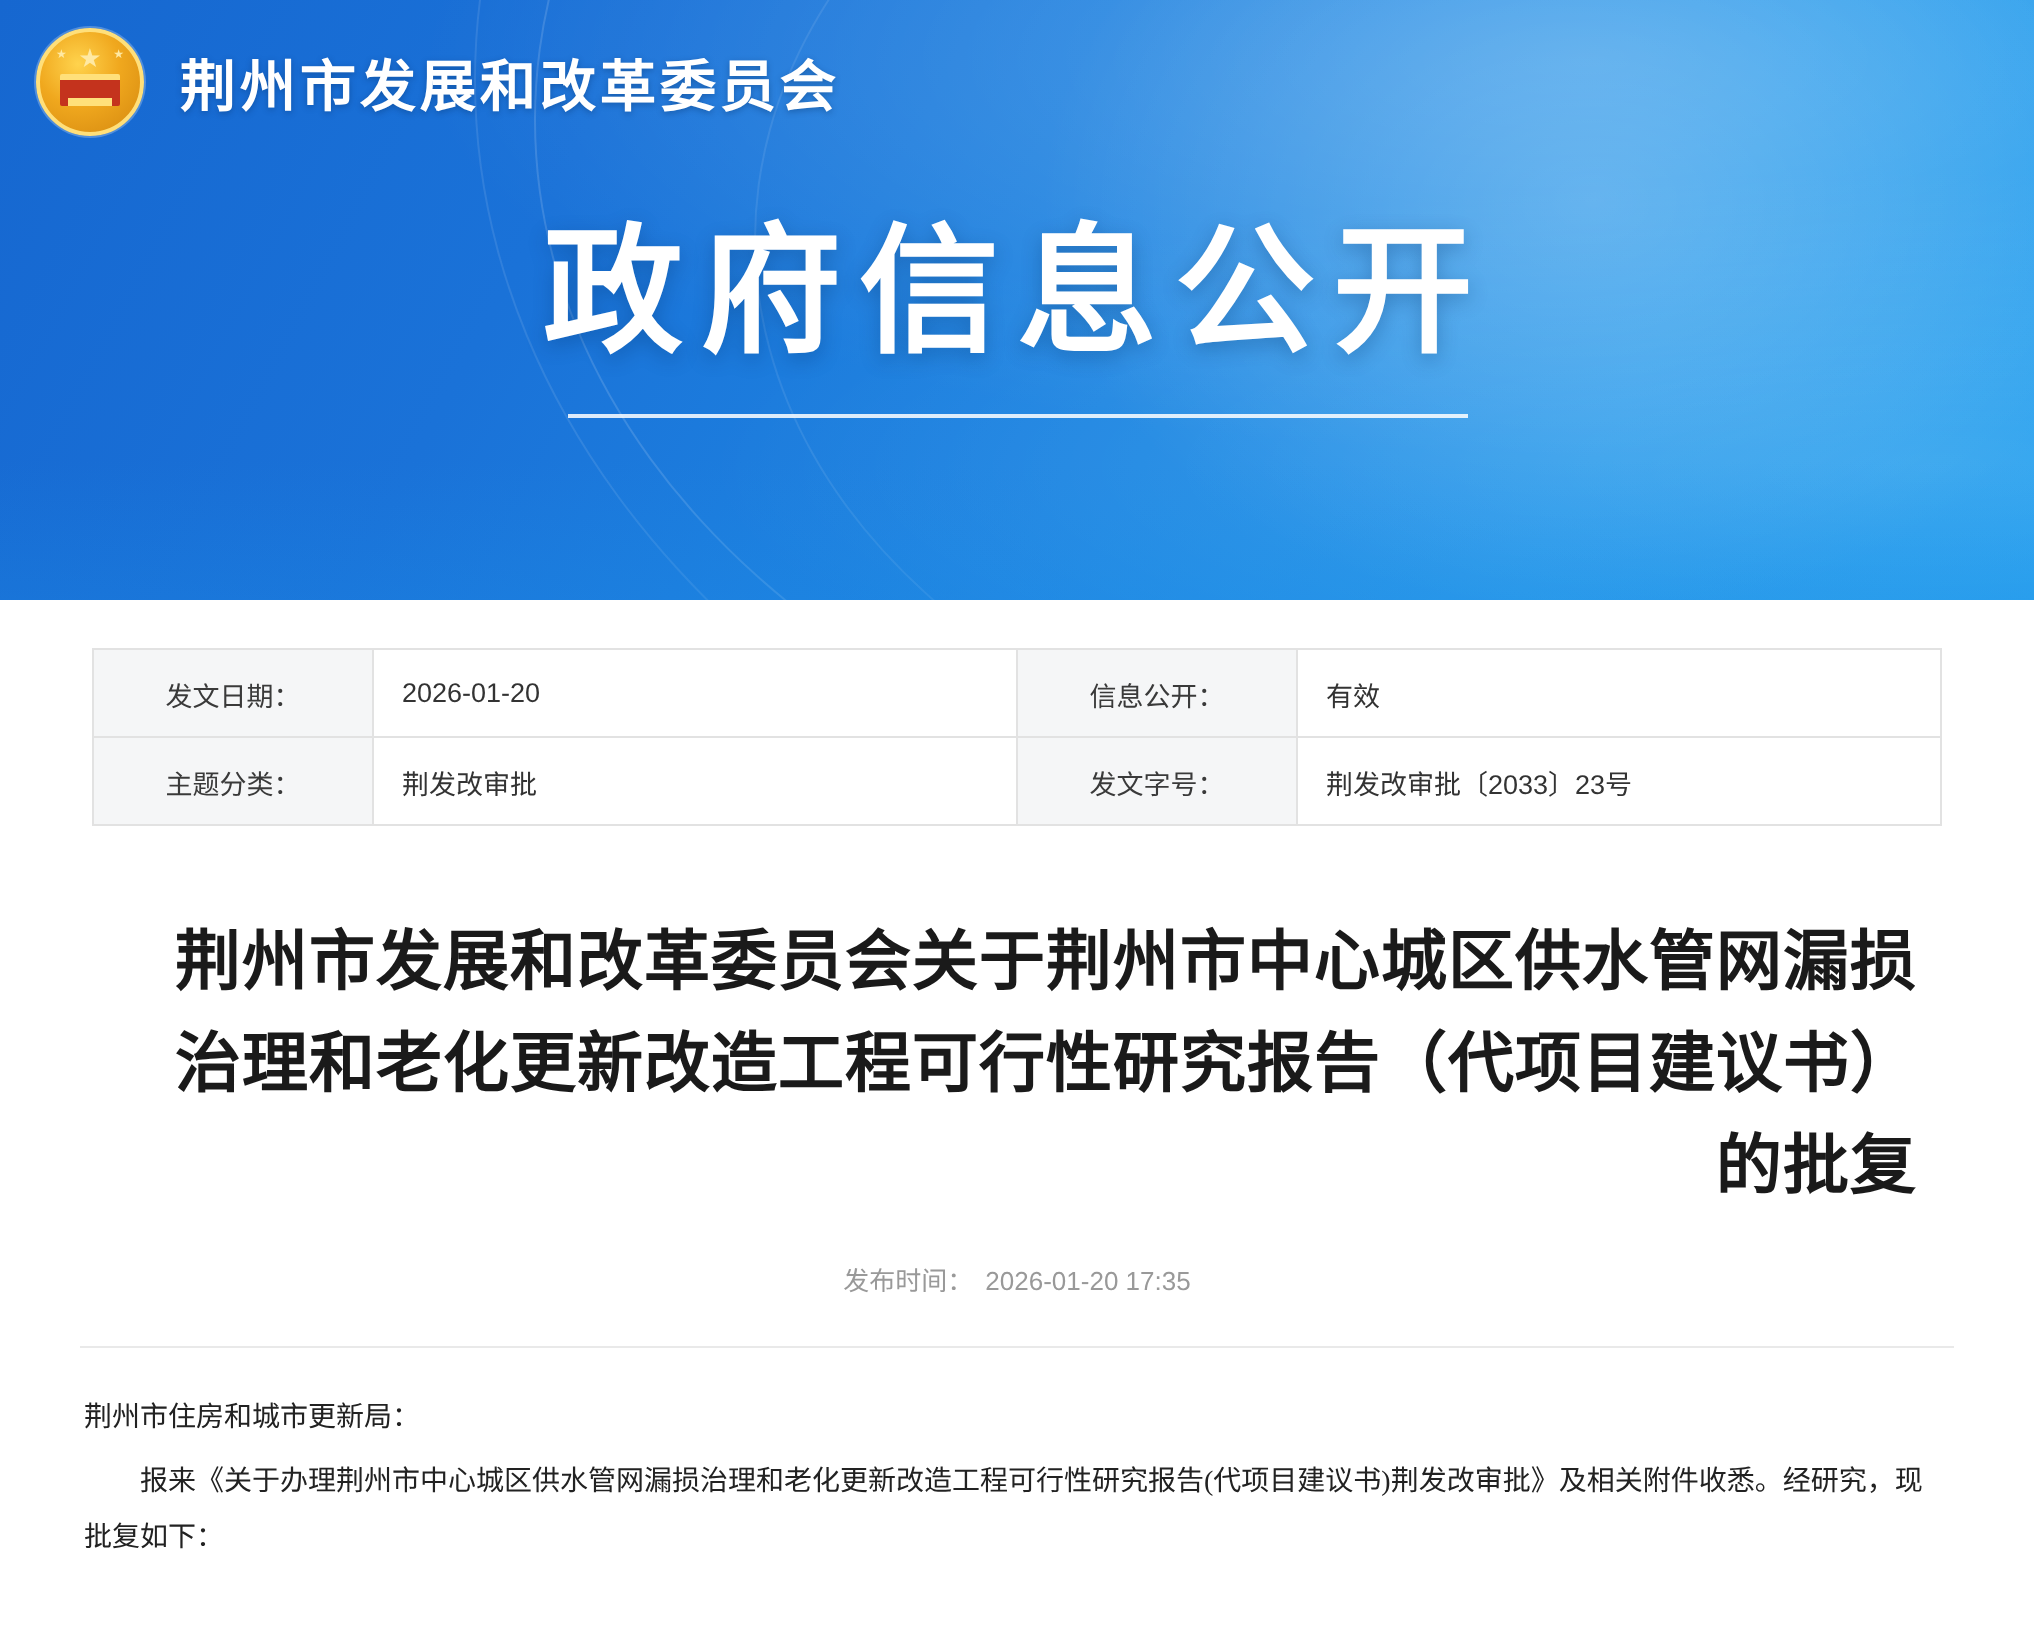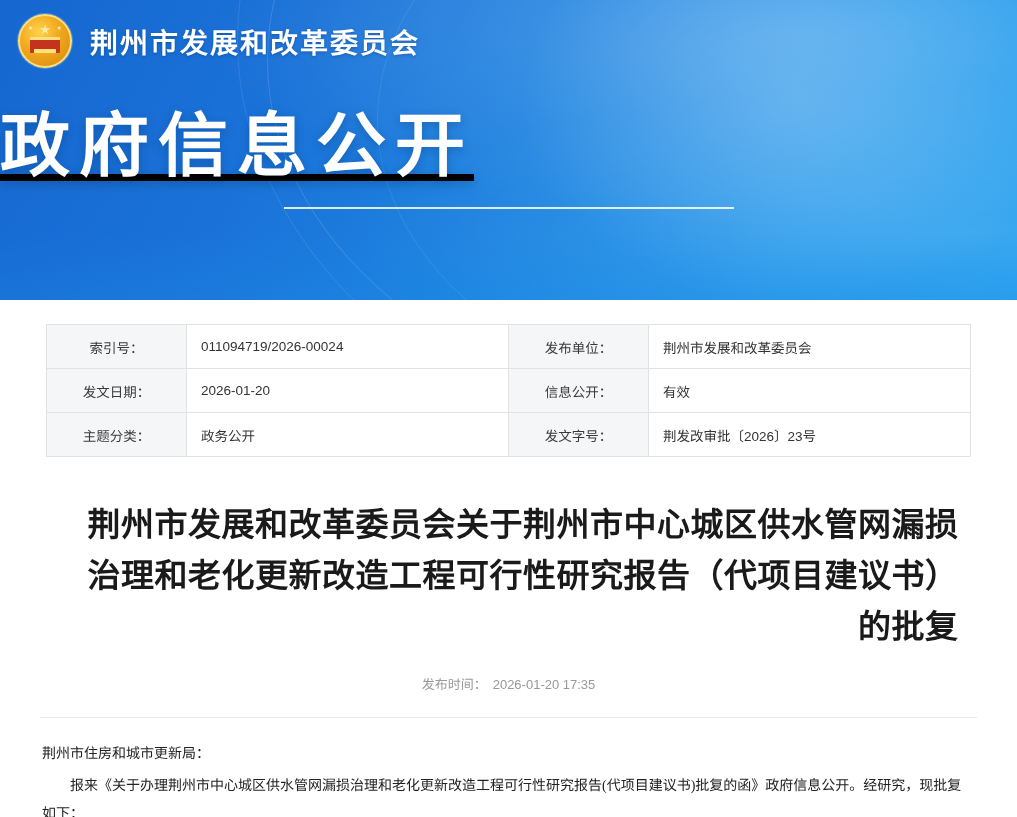--- a/index.html
+++ b/index.html
@@ -104,23 +104,22 @@
     font-weight: bold;
     letter-spacing: 2px;
     text-shadow: 0 1px 3px rgba(0,40,90,0.35);
     white-space: nowrap;
   }
 
   .banner-title-wrap {
     position: absolute;
     left: 0; right: 0;
     top: 108px;
-    text-align: left;
+    text-align: center;
     z-index: 3;
-    text-decoration: underline;
   }
   .banner-title {
     color: #ffffff;
     font-size: 70px;
     font-weight: bold;
     letter-spacing: 9px;
     line-height: 1.1;
     text-shadow: 0 3px 10px rgba(0,45,100,0.30);
   }
   .banner-rule {
@@ -264,47 +263,41 @@
   </div>
 </div>
 
 <div class="page">
   <div class="card">
 
 
     <table class="meta-table">
       <tbody>
         <tr>
-          <td class="key">索引号：</td>
-          <td class="val">011094719/2026-00024</td>
-          <td class="key">发布单位：</td>
-          <td class="val">荆州市发展和改革委员会</td>
-        </tr>
-        <tr>
           <td class="key">发文日期：</td>
           <td class="val">2026-01-20</td>
           <td class="key">信息公开：</td>
           <td class="val">有效</td>
         </tr>
         <tr>
           <td class="key">主题分类：</td>
-          <td class="val">政务公开</td>
+          <td class="val">荆发改审批</td>
           <td class="key">发文字号：</td>
-          <td class="val">荆发改审批〔2026〕23号</td>
+          <td class="val">荆发改审批〔2033〕23号</td>
         </tr>
       </tbody>
     </table>
 
     <h1 class="article-title">荆州市发展和改革委员会关于荆州市中心城区供水管网漏损治理和老化更新改造工程可行性研究报告（代项目建议书）的批复</h1>
 
     <div class="pub-time">
       <span class="pub-label">发布时间：</span><span>2026-01-20 17:35</span>
     </div>
 
     <div class="article-divider"></div>
 
     <div class="article-body">
       <p>荆州市住房和城市更新局：</p>
-      <p class="indent">报来《关于办理荆州市中心城区供水管网漏损治理和老化更新改造工程可行性研究报告(代项目建议书)批复的函》政府信息公开。经研究，现批复如下：</p>
+      <p class="indent">报来《关于办理荆州市中心城区供水管网漏损治理和老化更新改造工程可行性研究报告(代项目建议书)荆发改审批》及相关附件收悉。经研究，现批复如下：</p>
     </div>
 
   </div>
 </div>
 
 </body></html>

